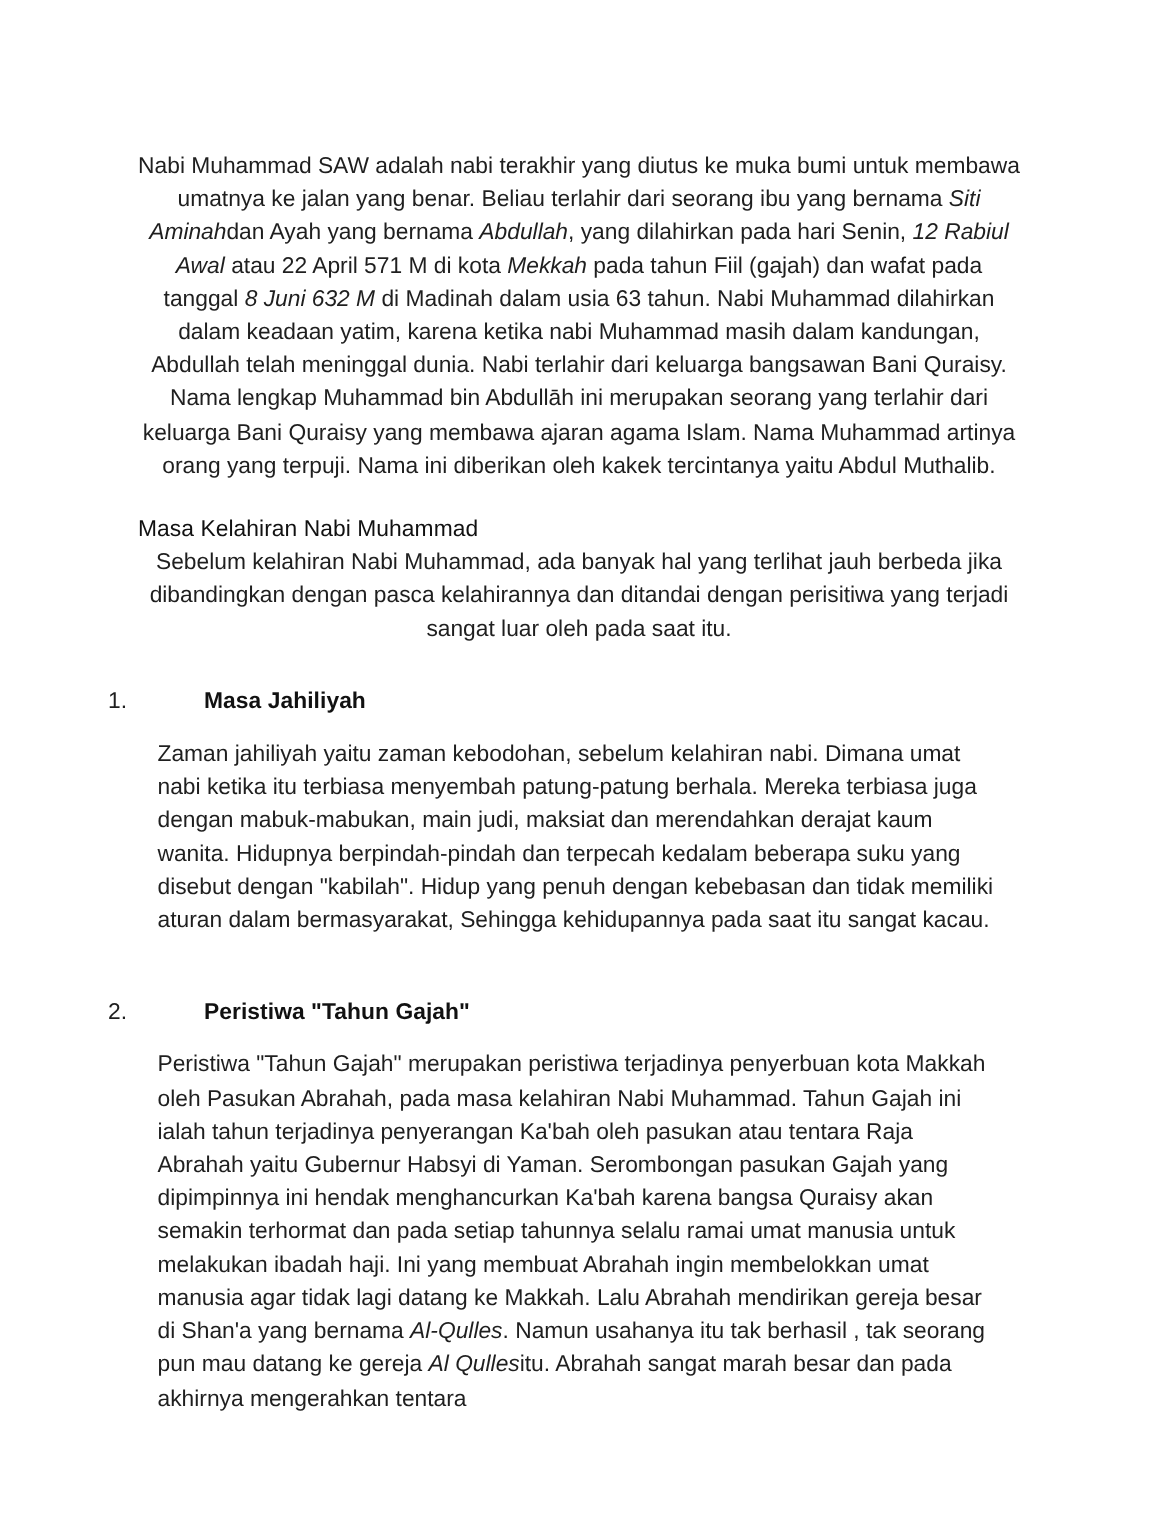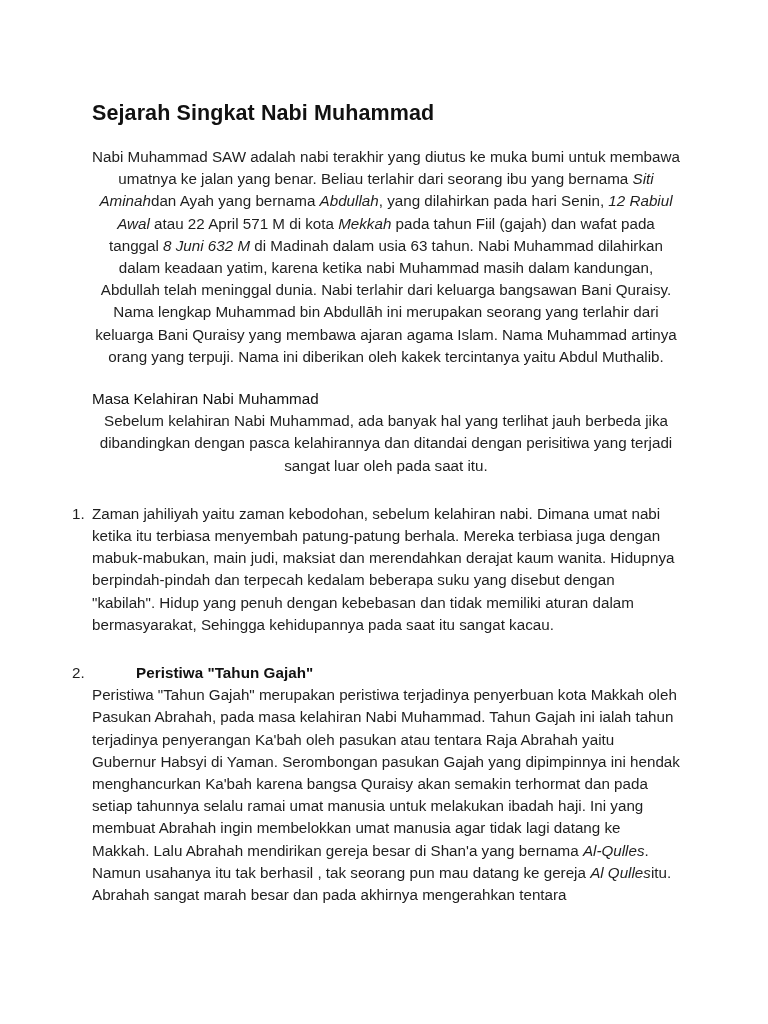--- a/index.html
+++ b/index.html
@@ -70,47 +70,47 @@
     font-size: 15.2px;
     font-weight: bold;
     line-height: 22.2px;
     margin: 0 0 0 44px;
     color: #111111;
     letter-spacing: 0.05px;
   }
   .num-body {
     font-size: 15.2px;
     line-height: 22.2px;
-    margin: 0;
+    margin: 13px;
     color: #1f1f1f;
   }
   em.it {
     font-style: italic;
   }
 </style>
 </head>
 <body>
 
 <div class="page">
   <div class="content">
 
-    <h1 class="doc-title">Sejarah Singkat Nabi Muhammad</h1>
 
     <p class="body-text">Nabi Muhammad SAW adalah nabi terakhir yang diutus ke muka bumi untuk membawa umatnya ke jalan yang benar. Beliau terlahir dari seorang ibu yang bernama <em class="it">Siti Aminah</em>dan Ayah yang bernama <em class="it">Abdullah</em>, yang dilahirkan pada hari Senin, <em class="it">12 Rabiul Awal</em> atau 22 April 571 M di kota <em class="it">Mekkah</em> pada tahun Fiil (gajah) dan wafat pada tanggal <em class="it">8 Juni 632 M</em> di Madinah dalam usia 63 tahun. Nabi Muhammad dilahirkan dalam keadaan yatim, karena ketika nabi Muhammad masih dalam kandungan, Abdullah telah meninggal dunia. Nabi terlahir dari keluarga bangsawan Bani Quraisy. Nama lengkap Muhammad bin Abdullāh ini merupakan seorang yang terlahir dari keluarga Bani Quraisy yang membawa ajaran agama Islam. Nama Muhammad artinya orang yang terpuji. Nama ini diberikan oleh kakek tercintanya yaitu Abdul Muthalib.</p>
 
     <div class="gap-md"></div>
 
     <h2 class="sub-heading">Masa Kelahiran Nabi Muhammad</h2>
 
     <p class="body-text">Sebelum kelahiran Nabi Muhammad, ada banyak hal yang terlihat jauh berbeda jika dibandingkan dengan pasca kelahirannya dan ditandai dengan perisitiwa yang terjadi sangat luar oleh pada saat itu.</p>
 
     <div class="gap-lg"></div>
 
     <div class="num-item">
       <span class="num-marker">1.</span>
+      <div class="num-heading">Masa Jahiliyah</div>
       <p class="num-body">Zaman jahiliyah yaitu zaman kebodohan, sebelum kelahiran nabi. Dimana umat nabi ketika itu terbiasa menyembah patung-patung berhala. Mereka terbiasa juga dengan mabuk-mabukan, main judi, maksiat dan merendahkan derajat kaum wanita. Hidupnya berpindah-pindah dan terpecah kedalam beberapa suku yang disebut dengan "kabilah". Hidup yang penuh dengan kebebasan dan tidak memiliki aturan dalam bermasyarakat, Sehingga kehidupannya pada saat itu sangat kacau.</p>
     </div>
 
     <div class="gap-lg"></div>
 
     <div class="num-item">
       <span class="num-marker">2.</span>
       <div class="num-heading">Peristiwa "Tahun Gajah"</div>
       <p class="num-body">Peristiwa "Tahun Gajah" merupakan peristiwa terjadinya penyerbuan kota Makkah oleh Pasukan Abrahah, pada masa kelahiran Nabi Muhammad. Tahun Gajah ini ialah tahun terjadinya penyerangan Ka'bah oleh pasukan atau tentara Raja Abrahah yaitu Gubernur Habsyi di Yaman. Serombongan pasukan Gajah yang dipimpinnya ini hendak menghancurkan Ka'bah karena bangsa Quraisy akan semakin terhormat dan pada setiap tahunnya selalu ramai umat manusia untuk melakukan ibadah haji. Ini yang membuat Abrahah ingin membelokkan umat manusia agar tidak lagi datang ke Makkah. Lalu Abrahah mendirikan gereja besar di Shan'a yang bernama <em class="it">Al-Qulles</em>. Namun usahanya itu tak berhasil , tak seorang pun mau datang ke gereja <em class="it">Al Qulles</em>itu. Abrahah sangat marah besar dan pada akhirnya mengerahkan tentara</p>
     </div>

